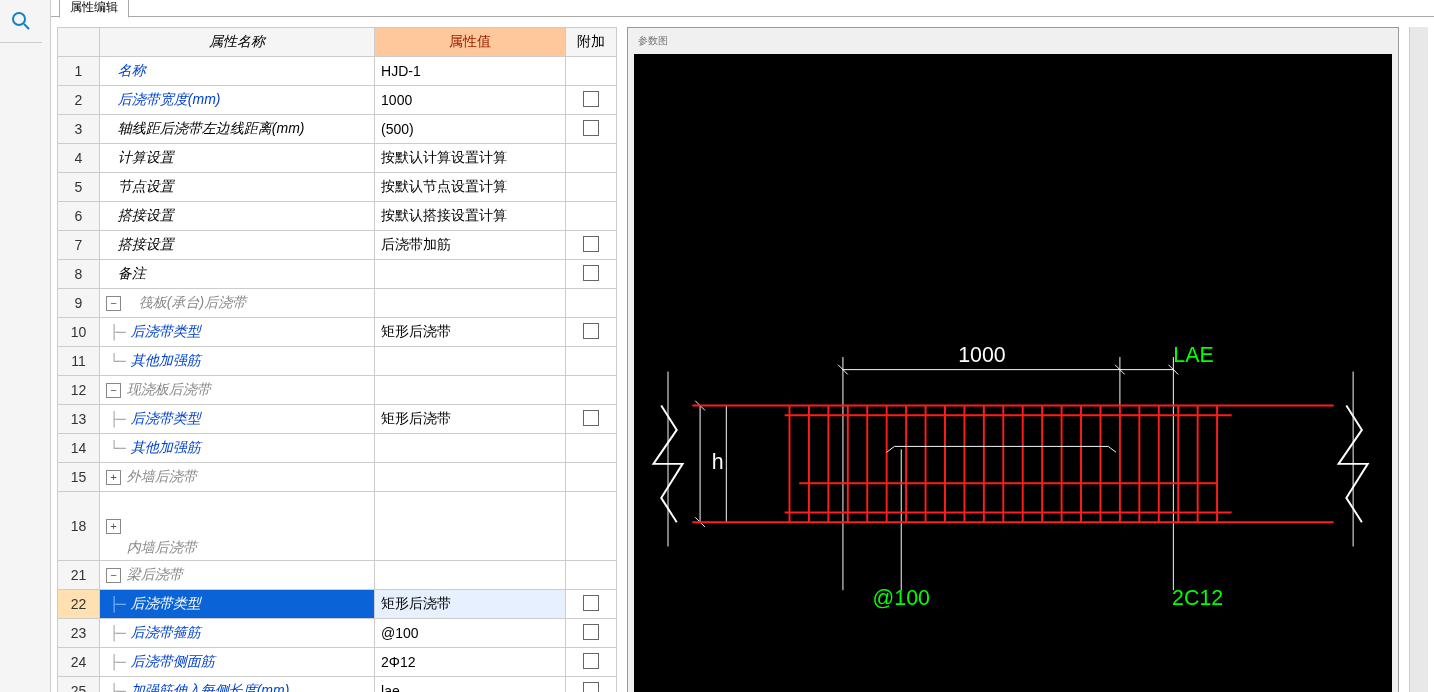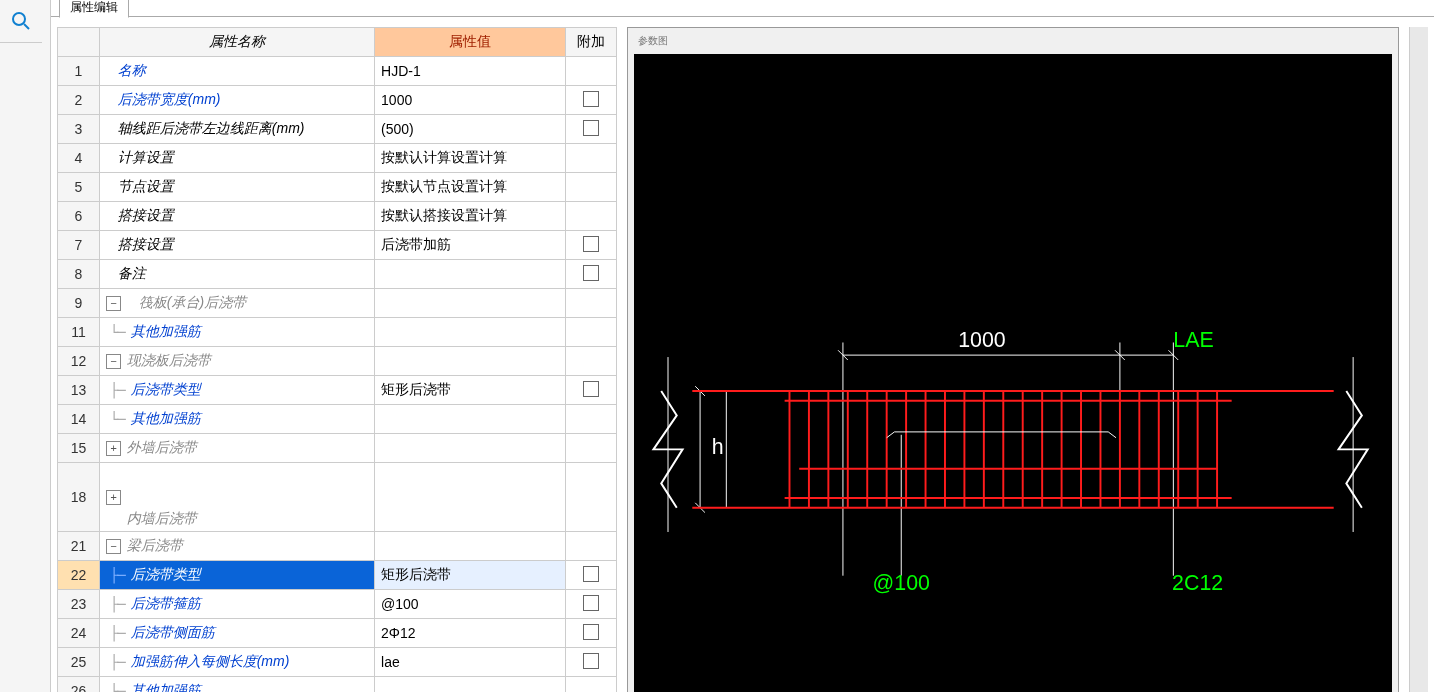--- a/index.html
+++ b/index.html
@@ -294,20 +294,31 @@
               <tr>
                 <td class="col-num">9</td>
                 <td class="col-name col-name-td">
                   <div class="name-cell">
                     <span class="tree-toggle">−</span>
                     <span class="gray-text" style="margin-left: 16px;">筏板(承台)后浇带</span>
                   </div>
                 </td>
                 <td class="col-val col-val-td"></td>
                 <td class="col-extra"></td>
+              </tr>
+              <tr>
+                <td class="col-num">10</td>
+                <td class="col-name col-name-td">
+                  <div class="name-cell">
+                    <span class="tree-line" style="padding-left: 4px;">├─</span>
+                    <span class="link-text" style="margin-left: 4px;">后浇带类型</span>
+                  </div>
+                </td>
+                <td class="col-val col-val-td">矩形后浇带</td>
+                <td class="col-extra"><span class="checkbox"></span></td>
               </tr>
               <tr>
                 <td class="col-num">11</td>
                 <td class="col-name col-name-td">
                   <div class="name-cell">
                     <span class="tree-line" style="padding-left: 4px;">└─</span>
                     <span class="link-text" style="margin-left: 4px;">其他加强筋</span>
                   </div>
                 </td>
                 <td class="col-val col-val-td"></td>

